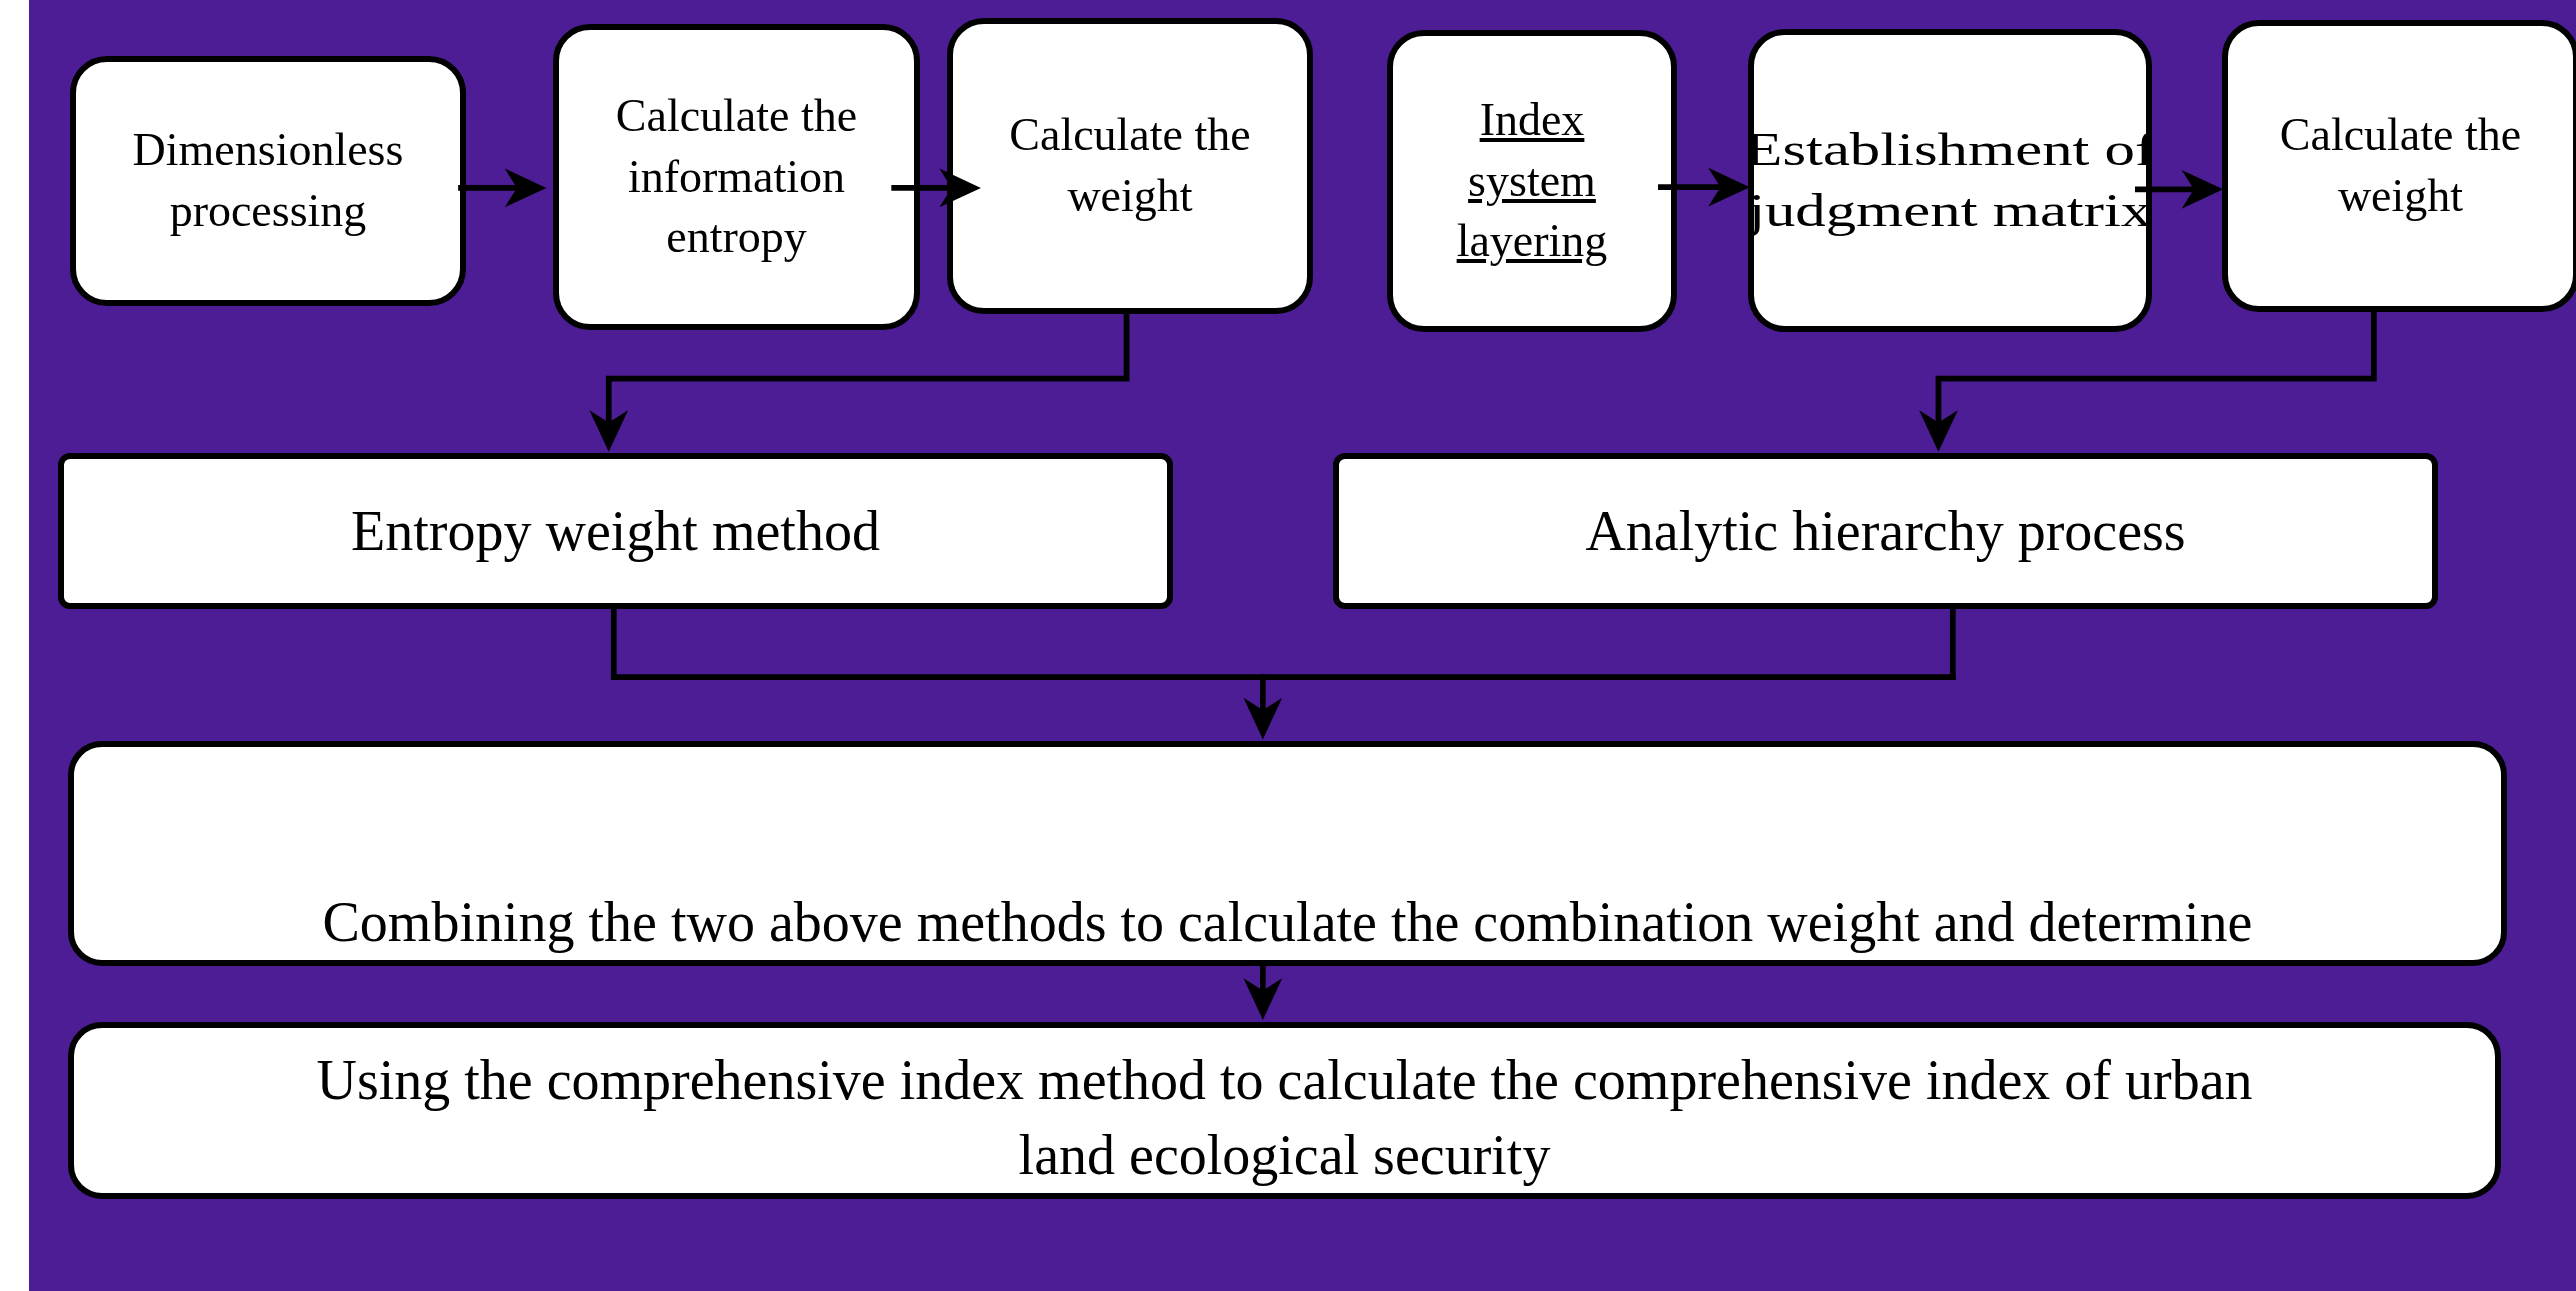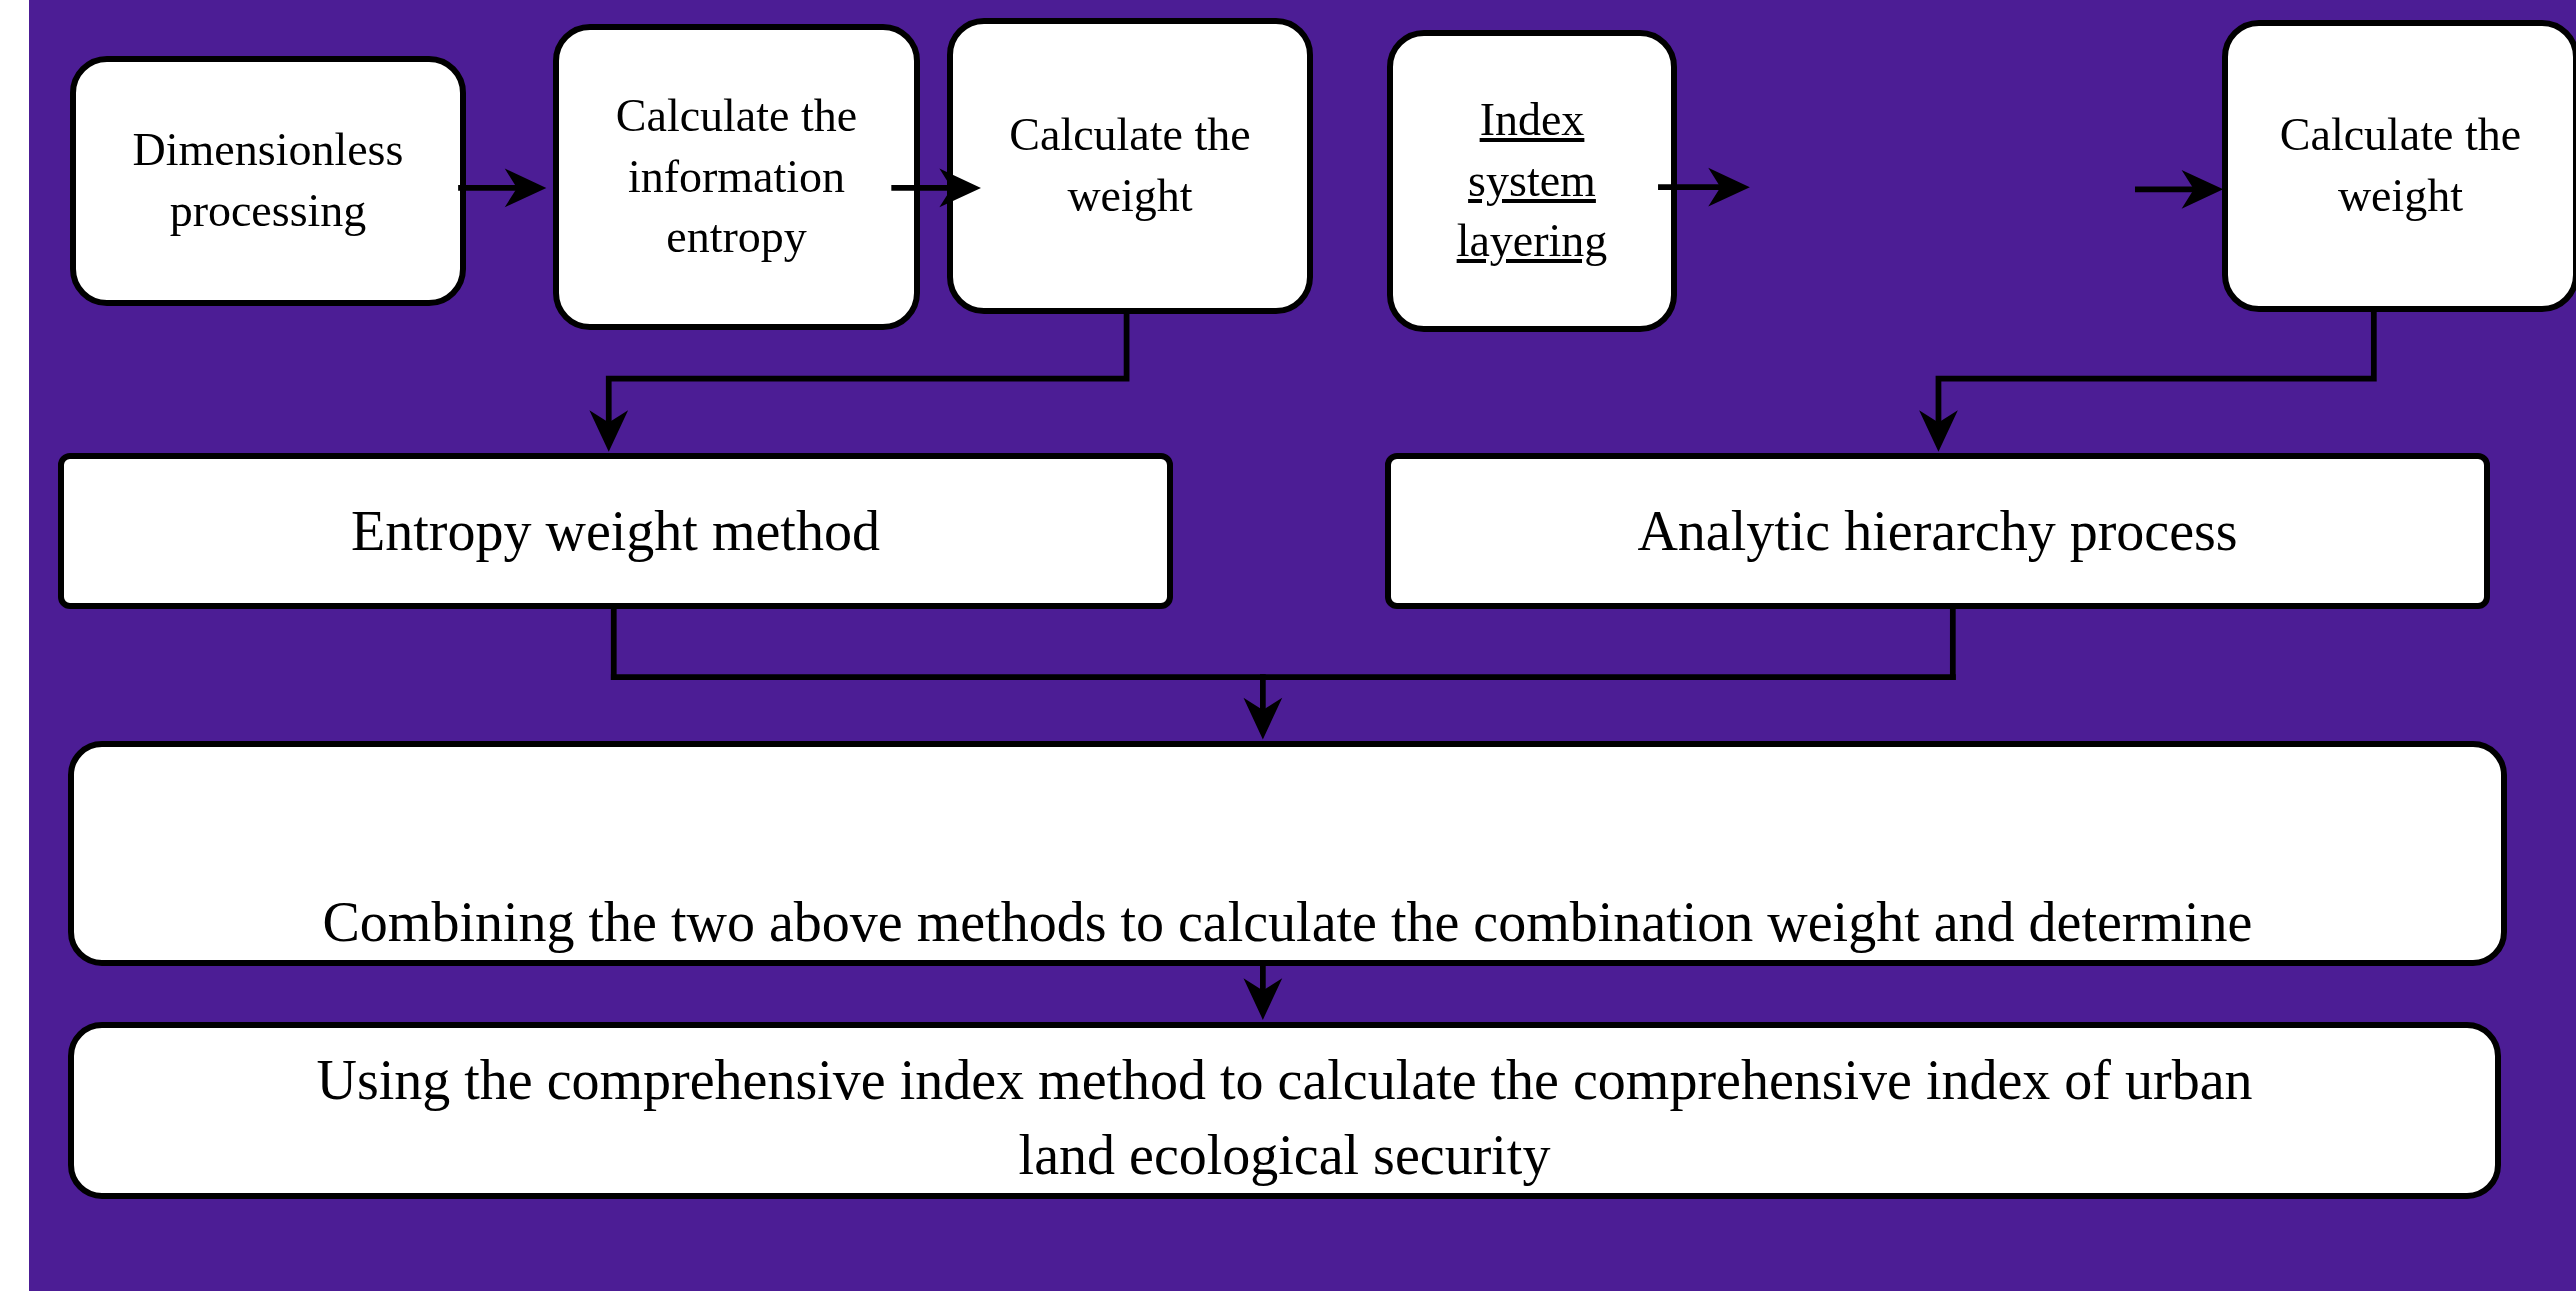--- a/index.html
+++ b/index.html
@@ -55,21 +55,21 @@
     justify-content: flex-end;
   }
   
   .b1  { left: 41px;   top: 56px;   width: 396px;  height: 250px; }
   .b2  { left: 524px;  top: 24px;   width: 367px;  height: 306px; }
   .b3  { left: 918px; top: 18px;   width: 366px;  height: 296px; }
   .b4  { left: 1358px; top: 30px;   width: 290px;  height: 302px; text-decoration: underline; }
   .b5  { left: 1719px; top: 29px;   width: 404px;  height: 303px; }
   .b6  { left: 2193px; top: 20px;   width: 357px;  height: 292px; }
   .r2a { left: 29px;   top: 453px;  width: 1115px; height: 156px; }
-  .r2b { left: 1356px; top: 453px;  width: 1105px; height: 156px; }
+  .r2b { left: 1304px; top: 453px;  width: 1105px; height: 156px; }
   .r3  { left: 39px;   top: 741px; width: 2439px; height: 225px; }
   .r4  { left: 39px;   top: 1022px; width: 2433px; height: 177px; }
 
   .connectors {
     position: absolute;
     left: 0;
     top: 0;
     width: 2576px;
     height: 1291px;
     pointer-events: none;
@@ -106,20 +106,24 @@
     <span>Calculate the</span>
     <span>weight</span>
   </div>
 
   <div class="box top-box b4">
     <span>Index</span>
     <span>system</span>
     <span>layering</span>
   </div>
 
+  <div class="box top-box clip-box b5">
+    <span>Establishment of</span>
+    <span>judgment matrix</span>
+  </div>
 
   <div class="box top-box b6">
     <span>Calculate the</span>
     <span>weight</span>
   </div>
 
   <div class="box mid-box r2a">
     <span>Entropy weight method</span>
   </div>
 

